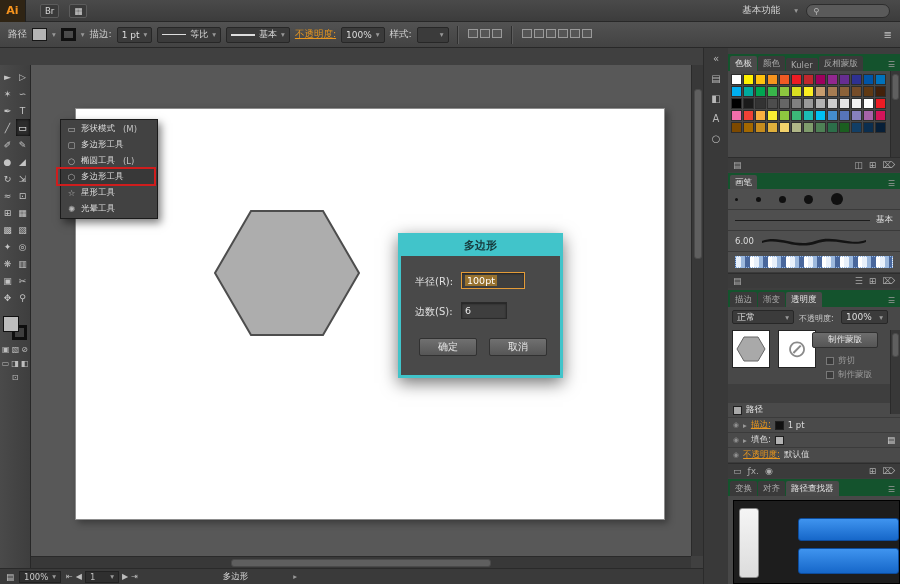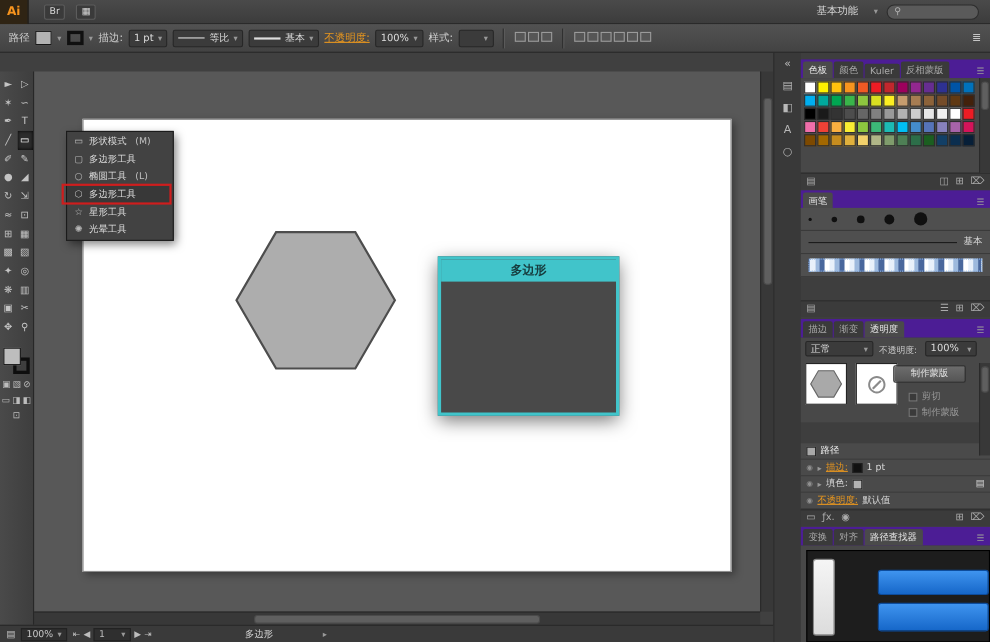--- a/index.html
+++ b/index.html
@@ -65,21 +65,21 @@
   .dlg-input{position:absolute;height:17px;background:#3e3e3e;border:1px solid #2a2a2a;box-shadow:inset 0 1px 2px rgba(0,0,0,.45);color:#e8e8e8;font-size:9.5px;display:flex;align-items:center;padding:0 3px}
   .dlg-input.focus{border:1px solid #e39b38}
   .hl{background:#97712e;color:#fff;padding:0 2px}
   .dlg-btn{position:absolute;width:58px;height:18px;background:linear-gradient(#707070,#565656);border:1px solid #313131;border-radius:2px;color:#e6e6e6;font-size:10px;text-align:center;line-height:16px}
 
   
   .dock-strip{left:703px;top:48px;width:25px;height:536px;background:#393939;border-left:1px solid #2b2b2b;z-index:4}
   .strip-ic{height:20px;display:flex;align-items:center;justify-content:center;color:#b8b8b8;font-size:10px}
   .dock{left:728px;top:48px;width:172px;height:536px;background:#3e3e3e;z-index:4}
   .dock > div{position:absolute;left:0;width:172px}
-  .ptabs{height:17px;background:#4c1d95;display:flex;align-items:flex-end;gap:1px;padding:2px 2px 0;font-size:8.5px}
+  .ptabs{height:17px;background:#14532d;display:flex;align-items:flex-end;gap:1px;padding:2px 2px 0;font-size:8.5px}
   .ptab{padding:2px 5px 1px;background:#3a3a3a;color:#a8a8a8;border-radius:2px 2px 0 0;white-space:nowrap}
   .ptab.act{background:#4a4a4a;color:#e4e4e4}
   .pmenu{margin-left:auto;color:#9a9a9a;font-size:8px;padding:0 3px 2px 0}
   .pcontent{background:#484848}
   .swgrid{display:grid;grid-template-columns:repeat(13,11px);gap:1px;padding:3px}
   .sw{width:11px;height:11px;border:1px solid #2d2d2d}
   .pstrip{height:15px;background:#3b3b3b;border-top:1px solid #2d2d2d;display:flex;align-items:center;gap:6px;padding:0 5px;color:#ababab;font-size:9px}
   .pstrip .right{margin-left:auto;display:flex;gap:6px}
   .brow{height:21px;border-bottom:1px solid #3a3a3a;display:flex;align-items:center;padding:0 7px;background:#4f4f4f;color:#ddd;font-size:8.5px;gap:6px}
   .bdot{background:#101010;border-radius:50%;flex:none}
@@ -250,20 +250,32 @@
       </div>
       <div class="fly-item">
         <span class="fly-ic">✺</span>
         <span>光晕工具</span>
       </div>
     </div>
   <div class="abs annotation"></div>
 
   <div class="abs dialog">
     <div class="dlg-title">多边形</div>
+    <div class="dlg-body">
+      <span class="dlg-label" style="left:14px;top:19px">半径(R):</span>
+      <div class="dlg-input focus" style="left:60px;top:16px;width:64px">
+        <span class="hl">100pt</span>
+      </div>
+      <span class="dlg-label" style="left:14px;top:49px">边数(S):</span>
+      <div class="dlg-input" style="left:60px;top:46px;width:46px">
+        <span>6</span>
+      </div>
+      <div class="dlg-btn" style="left:18px;top:82px">确定</div>
+      <div class="dlg-btn" style="left:88px;top:82px">取消</div>
+    </div>
   </div>
 
   <div class="abs dock-strip">
       <div class="strip-ic">«</div>
       <div class="strip-ic">▤</div>
       <div class="strip-ic">◧</div>
       <div class="strip-ic">A</div>
       <div class="strip-ic">○</div>
     </div>
 
@@ -367,20 +379,26 @@
           <span class="bdot" style="width: 5px; height: 5px; margin-right: 12px;"></span>
           <span class="bdot" style="width: 7px; height: 7px; margin-right: 12px;"></span>
           <span class="bdot" style="width: 9px; height: 9px; margin-right: 12px;"></span>
           <span class="bdot" style="width: 12px; height: 12px; margin-right: 12px;"></span>
         </div>
       <div class="brow">
         <span class="bline"></span>
         <span>基本</span>
       </div>
       <div class="brow">
+        <span>6.00</span>
+        <svg width="108" height="14">
+            <path d="M2,7 C20,0 35,14 55,7 C75,0 90,12 106,6 L106,8 C90,14 75,3 55,10 C35,16 20,3 2,9 Z" fill="#141414"></path>
+          </svg>
+      </div>
+      <div class="brow">
         <span class="pattern-brush"></span>
       </div>
       <div class="vsb-track abs" style="left:162px;top:141px;width:10px;height:84px">
           <div class="sb-thumb" style="left:1px;top:3px;width:7px;height:24px"></div>
         </div>
     </div>
     <div class="pstrip" style="top:225px">
       <span>▤</span>
       <span class="right">
         <span>☰</span>

